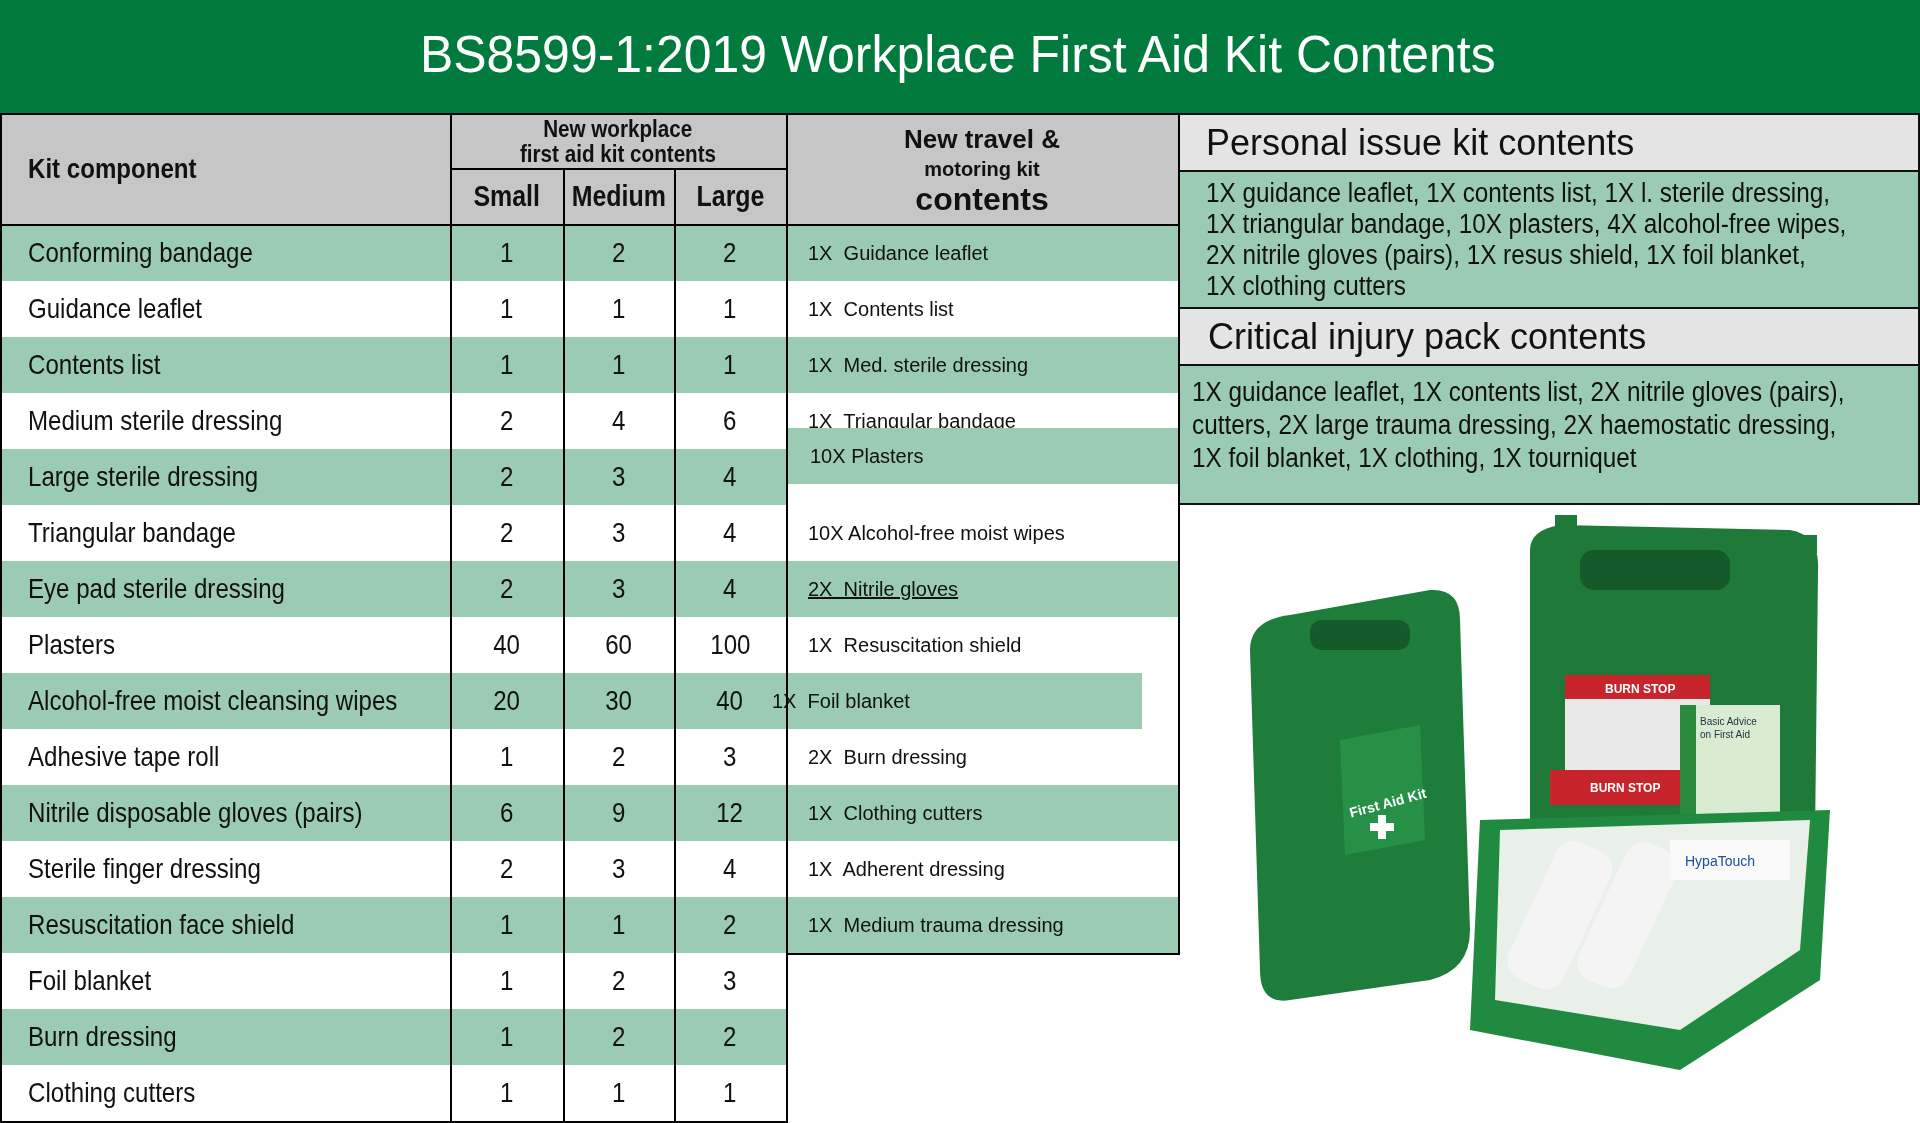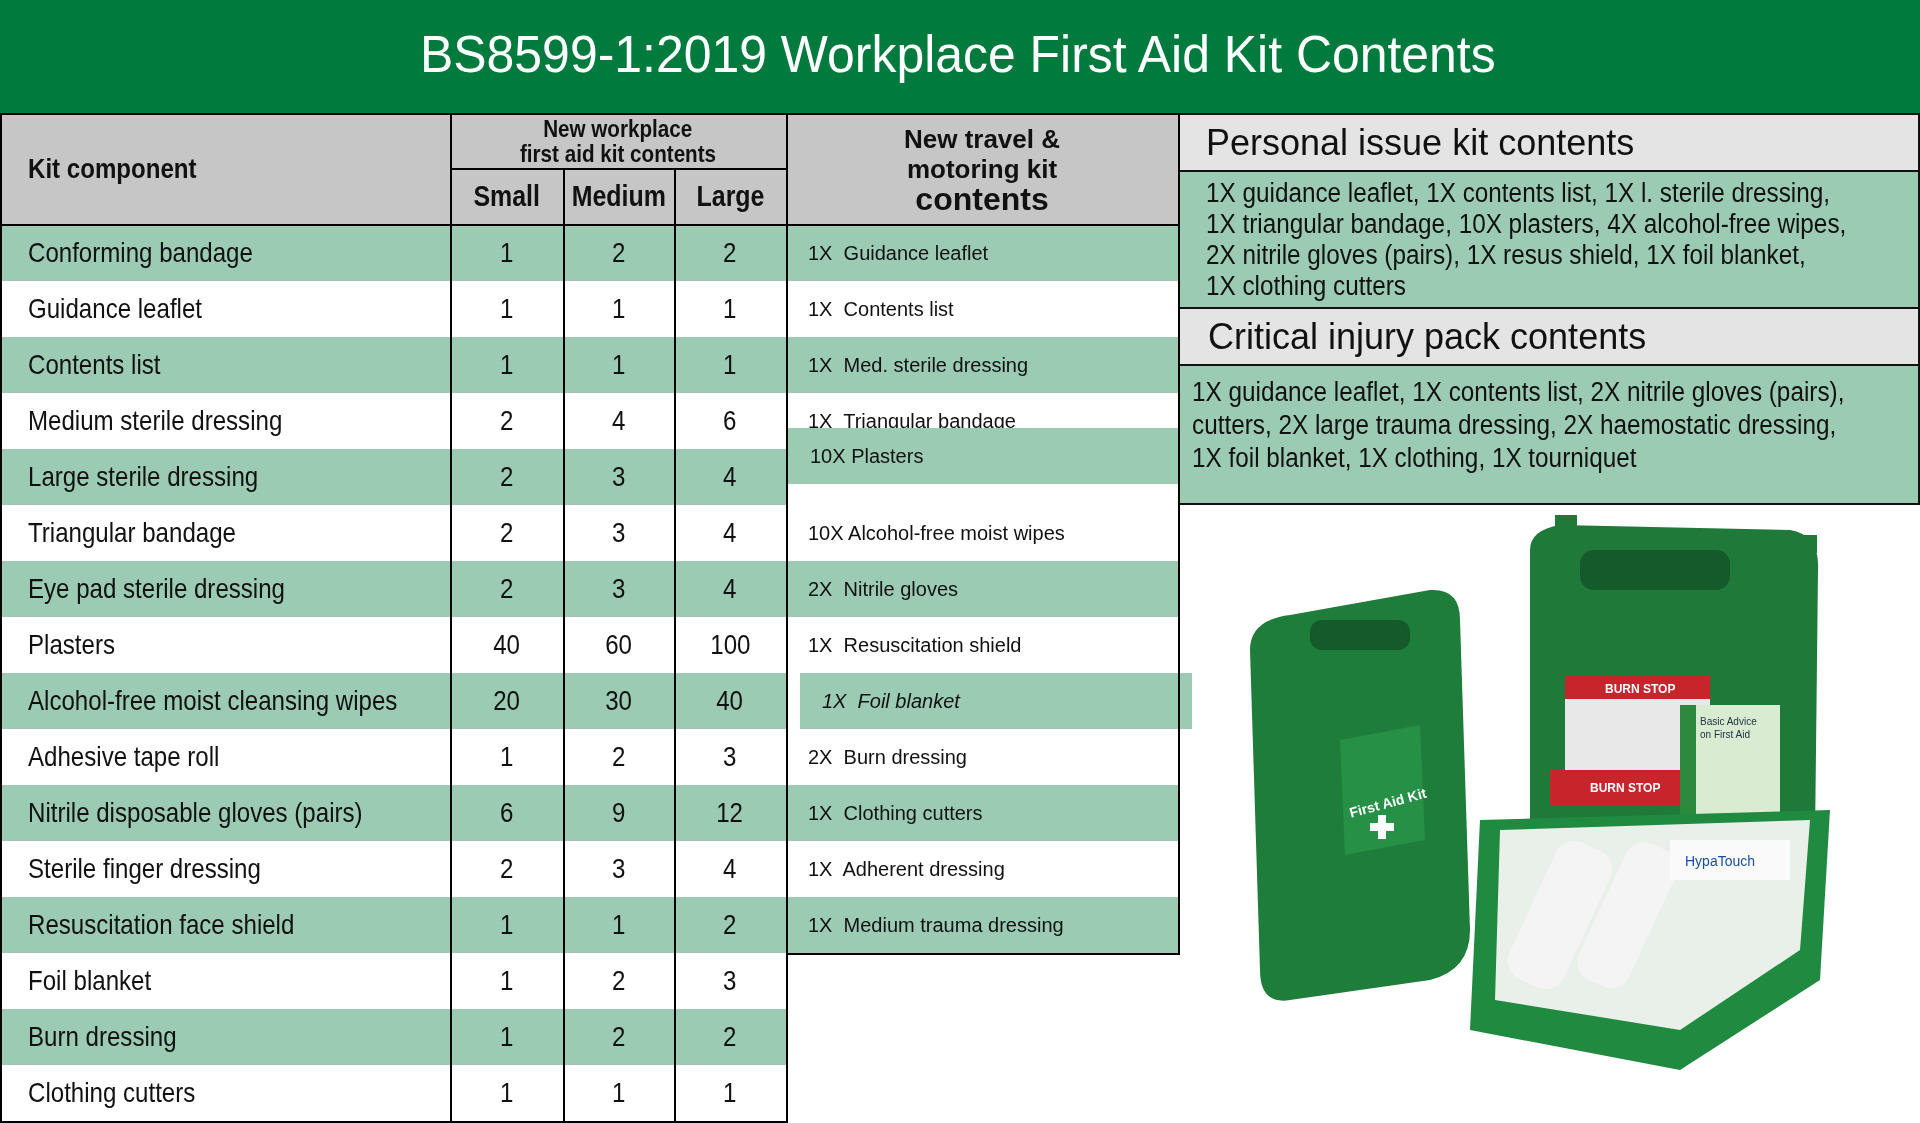--- a/index.html
+++ b/index.html
@@ -277,21 +277,21 @@
         <div class="cell white" style="left:674px;top:1065px;width:112px;height:56px;justify-content:center;">
           <span class="condc">1</span>
         </div>
       </div>
     </div>
 </div>
 
 <div id="tr">
   <div class="cell hdr" style="left:786px;top:113px;width:392px;height:112px;flex-direction:column;justify-content:center;line-height:30px;">
     <span class="bold" style="font-size:26px;">New travel &amp;</span>
-    <span class="bold" style="font-size:26px;">motoring kit</span>
+    <span class="bold" style="font-size:20px;">motoring kit</span>
     <span class="bold" style="font-size:32px;">contents</span>
   </div>
   <div id="tr-rows">
       <div class="cell green" style="left: 786px; top: 225px; width: 392px; height: 56px; padding-left: 22px;">
         <span class="travel" style="white-space:pre;">1X  Guidance leaflet</span>
       </div>
       <div class="cell white" style="left: 786px; top: 281px; width: 392px; height: 56px; padding-left: 22px;">
         <span class="travel" style="white-space:pre;">1X  Contents list</span>
       </div>
       <div class="cell green" style="left: 786px; top: 337px; width: 392px; height: 56px; padding-left: 22px;">
@@ -299,27 +299,27 @@
       </div>
       <div class="cell white" style="left: 786px; top: 393px; width: 392px; height: 56px; padding-left: 22px;">
         <span class="travel" style="white-space:pre;">1X  Triangular bandage</span>
       </div>
       <div class="cell green" style="left: 786px; top: 428px; width: 392px; height: 56px; padding-left: 24px;">
         <span class="travel" style="white-space:pre;">10X Plasters</span>
       </div>
       <div class="cell white" style="left: 786px; top: 505px; width: 392px; height: 56px; padding-left: 22px;">
         <span class="travel" style="white-space:pre;">10X Alcohol-free moist wipes</span>
       </div>
-      <div class="cell green" style="left: 786px; top: 561px; width: 392px; height: 56px; padding-left: 22px;">
+      <div class="cell green" style="left: 786px; top: 561px; width: 392px; height: 56px; padding-left: 22px; text-decoration: underline;">
         <span class="travel" style="white-space:pre;">2X  Nitrile gloves</span>
       </div>
       <div class="cell white" style="left: 786px; top: 617px; width: 392px; height: 56px; padding-left: 22px;">
         <span class="travel" style="white-space:pre;">1X  Resuscitation shield</span>
       </div>
-      <div class="cell green" style="left: 800px; top: 673px; width: 392px; height: 56px; padding-left: 22px; font-style: italic;">
+      <div class="cell green" style="left: 750px; top: 673px; width: 392px; height: 56px; padding-left: 22px;">
         <span class="travel" style="white-space:pre;">1X  Foil blanket</span>
       </div>
       <div class="cell white" style="left: 786px; top: 729px; width: 392px; height: 56px; padding-left: 22px;">
         <span class="travel" style="white-space:pre;">2X  Burn dressing</span>
       </div>
       <div class="cell green" style="left: 786px; top: 785px; width: 392px; height: 56px; padding-left: 22px;">
         <span class="travel" style="white-space:pre;">1X  Clothing cutters</span>
       </div>
       <div class="cell white" style="left: 786px; top: 841px; width: 392px; height: 56px; padding-left: 22px;">
         <span class="travel" style="white-space:pre;">1X  Adherent dressing</span>

